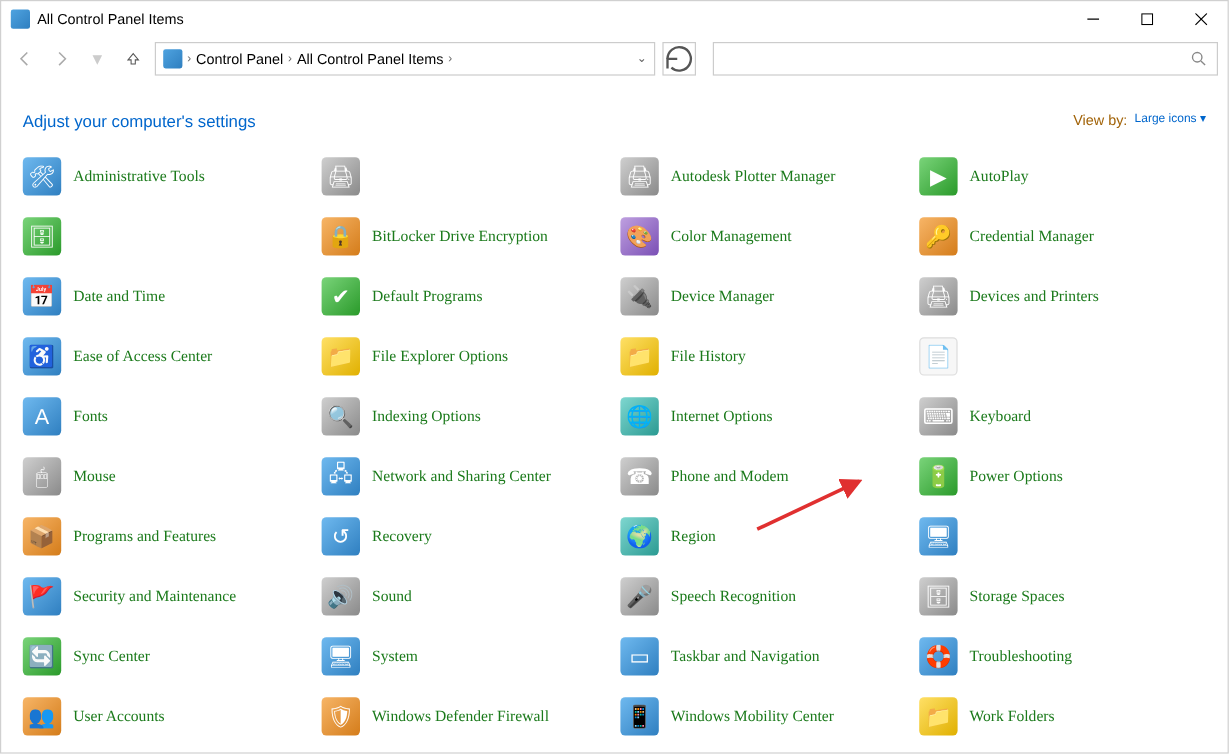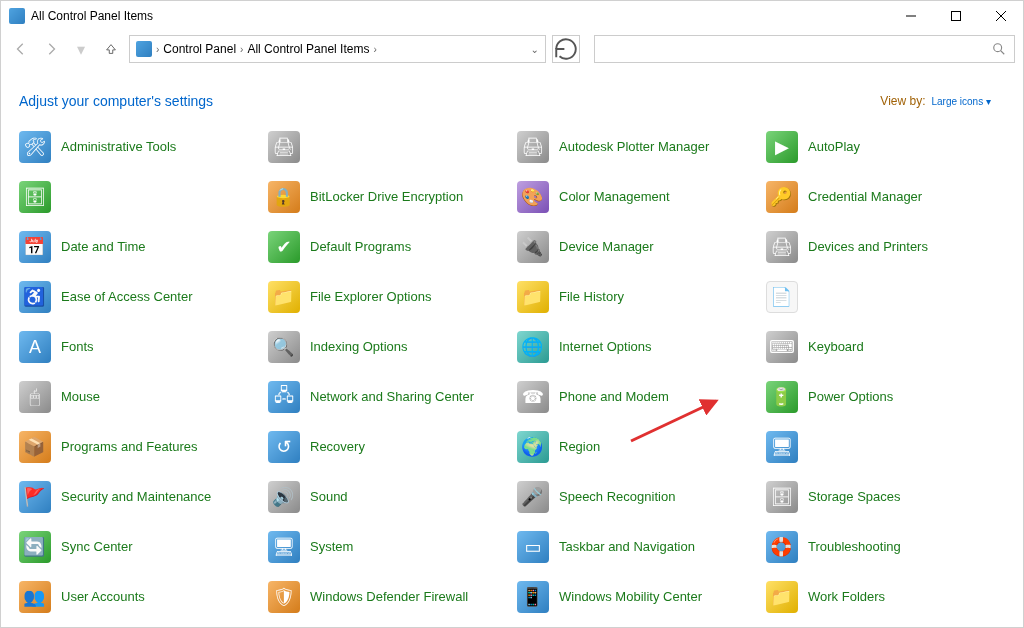--- a/index.html
+++ b/index.html
@@ -15,30 +15,30 @@
 .navbar { height: 36px; display: flex; align-items: center; padding: 0 8px; gap: 6px; }
 .nav-arrow { width: 24px; height: 24px; display: flex; align-items: center; justify-content: center; color: #888; }
 .nav-arrow svg { width: 14px; height: 14px; }
 .addressbar { flex: 1; height: 28px; border: 1px solid #ccc; display: flex; align-items: center; padding: 0 6px; font-size: 12px; gap: 4px; max-width: 545px; }
 .addressbar .cp-icon { width: 16px; height: 16px; background: linear-gradient(135deg,#4fa3e0,#2f7fc0); border-radius: 2px; }
 .addressbar .chev { color: #666; font-size: 10px; }
 .refresh-btn { width: 28px; height: 28px; border: 1px solid #ccc; display: flex; align-items: center; justify-content: center; }
 .searchbox { flex: 1; height: 28px; border: 1px solid #ccc; display: flex; align-items: center; justify-content: flex-end; padding: 0 8px; color: #888; margin-left: 8px; }
 .searchbox svg { width: 14px; height: 14px; }
 
-.header-row { display: flex; align-items: center; padding: 26px 32px 10px 18px; }
+.header-row { display: flex; padding: 26px 18px 10px 18px; }
 .settings-title { color: #0066cc; font-size: 14px; flex: 1; }
 .viewby { font-size: 12px; color: #a16207; margin-right: 6px; }
 .viewby-val { font-size: 10px; color: #0066cc; cursor: pointer; }
 .viewby-val::after { content: " ▾"; font-size: 10px; }
 
 .grid { display: grid; grid-template-columns: repeat(4, 1fr); padding: 10px 18px 18px 18px; column-gap: 10px; row-gap: 14px; }
 .item { display: flex; align-items: center; gap: 10px; cursor: pointer; min-height: 36px; }
 .item-icon { width: 32px; height: 32px; flex-shrink: 0; border-radius: 4px; display: flex; align-items: center; justify-content: center; font-size: 18px; color: #fff; }
-.item-label { font-size: 13px; color: #1b7a1b; line-height: 1.25; max-width: 170px; }
+.item-label { font-size: 13px; color: #1b7a1b; line-height: 1.25; max-width: 170px; font-family: Liberation Serif, serif; }
 
 .ic-blue { background: linear-gradient(135deg,#6fb9ef,#2f7fc0); }
 .ic-green { background: linear-gradient(135deg,#7ad47a,#2a9a2a); }
 .ic-orange { background: linear-gradient(135deg,#f7b567,#d47c1a); }
 .ic-gray { background: linear-gradient(135deg,#cfcfcf,#8a8a8a); }
 .ic-yellow { background: linear-gradient(135deg,#ffe066,#e0b000); }
 .ic-teal { background: linear-gradient(135deg,#7fd7d0,#2a9a92); }
 .ic-purple { background: linear-gradient(135deg,#bfa0e0,#7a4fb5); }
 .ic-white { background: #f7f7f7; color:#888; border:1px solid #ddd; }
 

